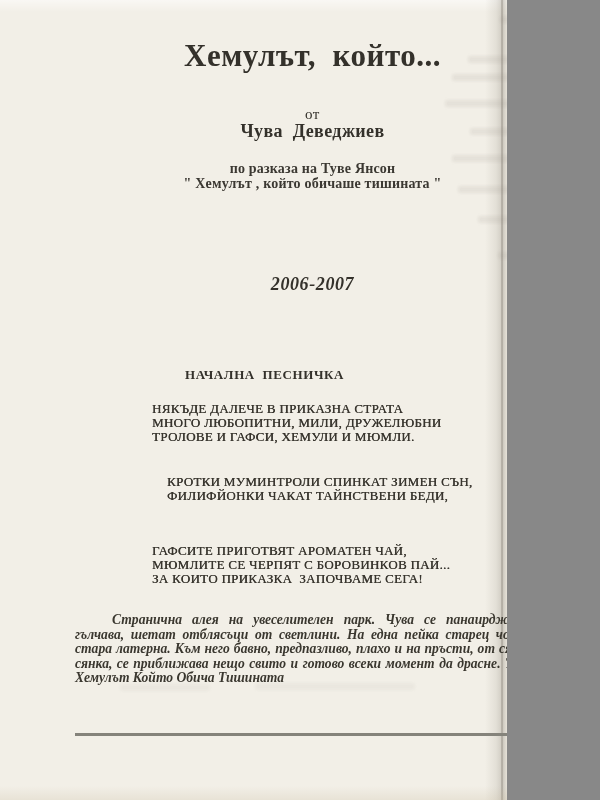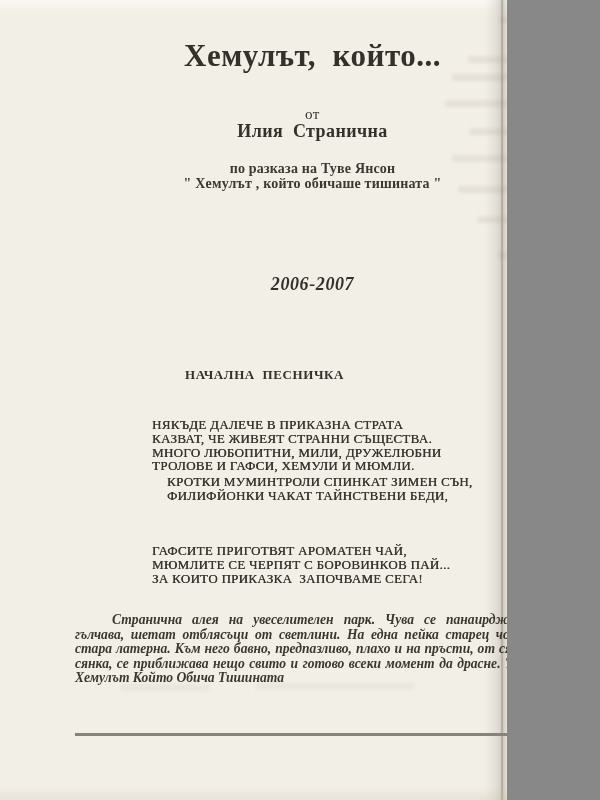--- a/index.html
+++ b/index.html
@@ -24,21 +24,21 @@
   .source-line2{top:176px;font-size:14px;font-weight:700;letter-spacing:.2px;color:#3b3832;}
 
   
   .award-line1{top:252px;font-size:18px;font-weight:700;font-style:italic;letter-spacing:.4px;}
   .award-line2{top:274px;font-size:18px;font-weight:700;font-style:italic;letter-spacing:.6px;}
 
   
   .song-title{left:185px;top:367px;font-size:13px;font-weight:700;letter-spacing:.6px;}
   .verse{left:152px;font-size:13px;line-height:13.8px;letter-spacing:.3px;
          text-shadow:.3px 0 0 currentColor;color:#39362f;}
-  .verse-1{top:418px;}
+  .verse-1{top:402px;}
   .verse-2{top:475px;margin-left:15px;}
   .verse-3{top:544px;}
 
   
   .stage-direction{
     left:75px;top:613px;width:468px;
     font-size:13.6px;line-height:14.5px;
     font-style:italic;font-weight:700;
     text-align:justify;text-indent:37px;
     color:#3a372f;
@@ -77,31 +77,30 @@
   <div class="abs ghost" style="left:470px;top:128px;width:76px;"></div>
   <div class="abs ghost" style="left:452px;top:155px;width:95px;"></div>
   <div class="abs ghost" style="left:458px;top:186px;width:88px;"></div>
   <div class="abs ghost" style="left:478px;top:216px;width:62px;"></div>
   <div class="abs ghost" style="left:498px;top:252px;width:44px;"></div>
   <div class="abs ghost" style="left:120px;top:684px;width:90px;opacity:.6;"></div>
   <div class="abs ghost" style="left:255px;top:683px;width:160px;opacity:.6;"></div>
 
   <div class="abs pre centerband play-title">Хемулът,  който...</div>
   <div class="abs pre centerband byline-prefix">от</div>
-  <div class="abs pre centerband author-name">Илия  Странична</div>
+  <div class="abs pre centerband author-name">Чува  Деведжиев</div>
   <div class="abs pre centerband source-line1">по разказа на Туве Янсон</div>
   <div class="abs pre centerband source-line2">" Хемулът , който обичаше тишината "</div>
 
   <div class="abs pre centerband award-line2">2006-2007</div>
 
   <div class="abs pre song-title">НАЧАЛНА  ПЕСНИЧКА</div>
 
   <div class="abs verse verse-1">
     <div class="pre">НЯКЪДЕ ДАЛЕЧЕ В ПРИКАЗНА СТРАТА</div>
-    <div class="pre">КАЗВАТ, ЧЕ ЖИВЕЯТ СТРАННИ СЪЩЕСТВА.</div>
     <div class="pre">МНОГО ЛЮБОПИТНИ, МИЛИ, ДРУЖЕЛЮБНИ</div>
     <div class="pre">ТРОЛОВЕ И ГАФСИ, ХЕМУЛИ И МЮМЛИ.</div>
   </div>
 
   <div class="abs verse verse-2">
     <div class="pre">КРОТКИ МУМИНТРОЛИ СПИНКАТ ЗИМЕН СЪН,</div>
     <div class="pre">ФИЛИФЙОНКИ ЧАКАТ ТАЙНСТВЕНИ БЕДИ,</div>
   </div>
 
   <div class="abs verse verse-3">

